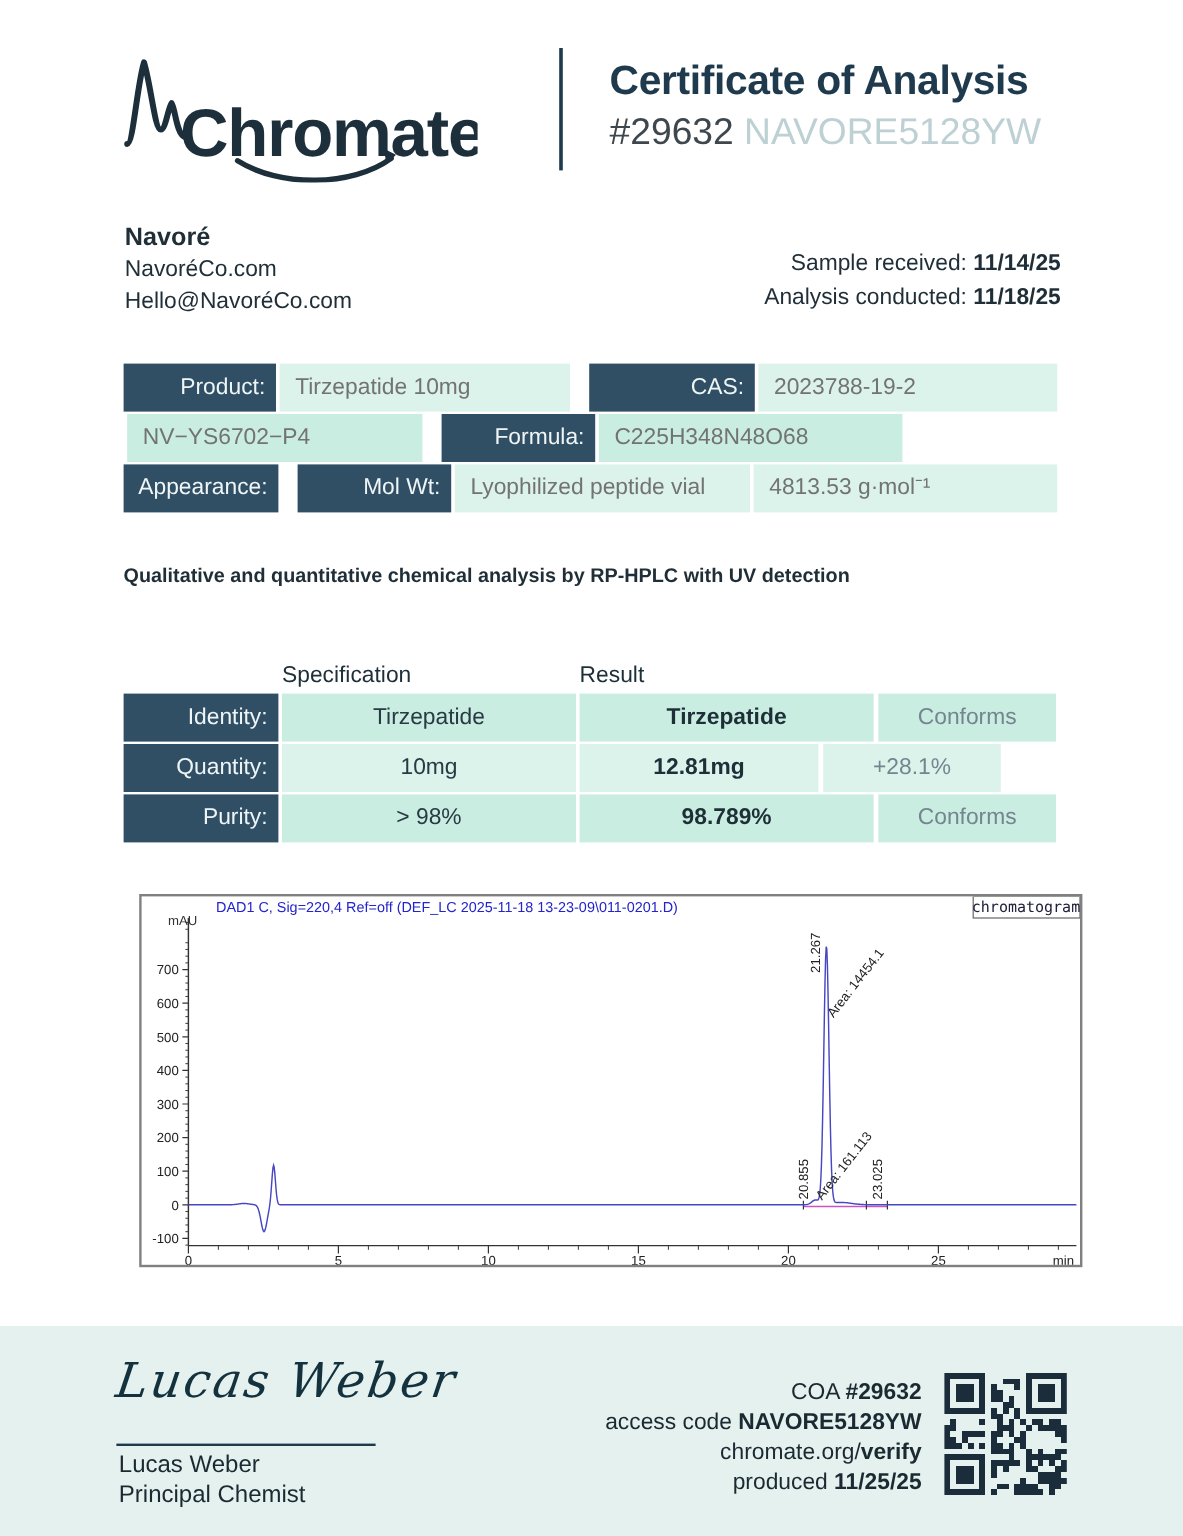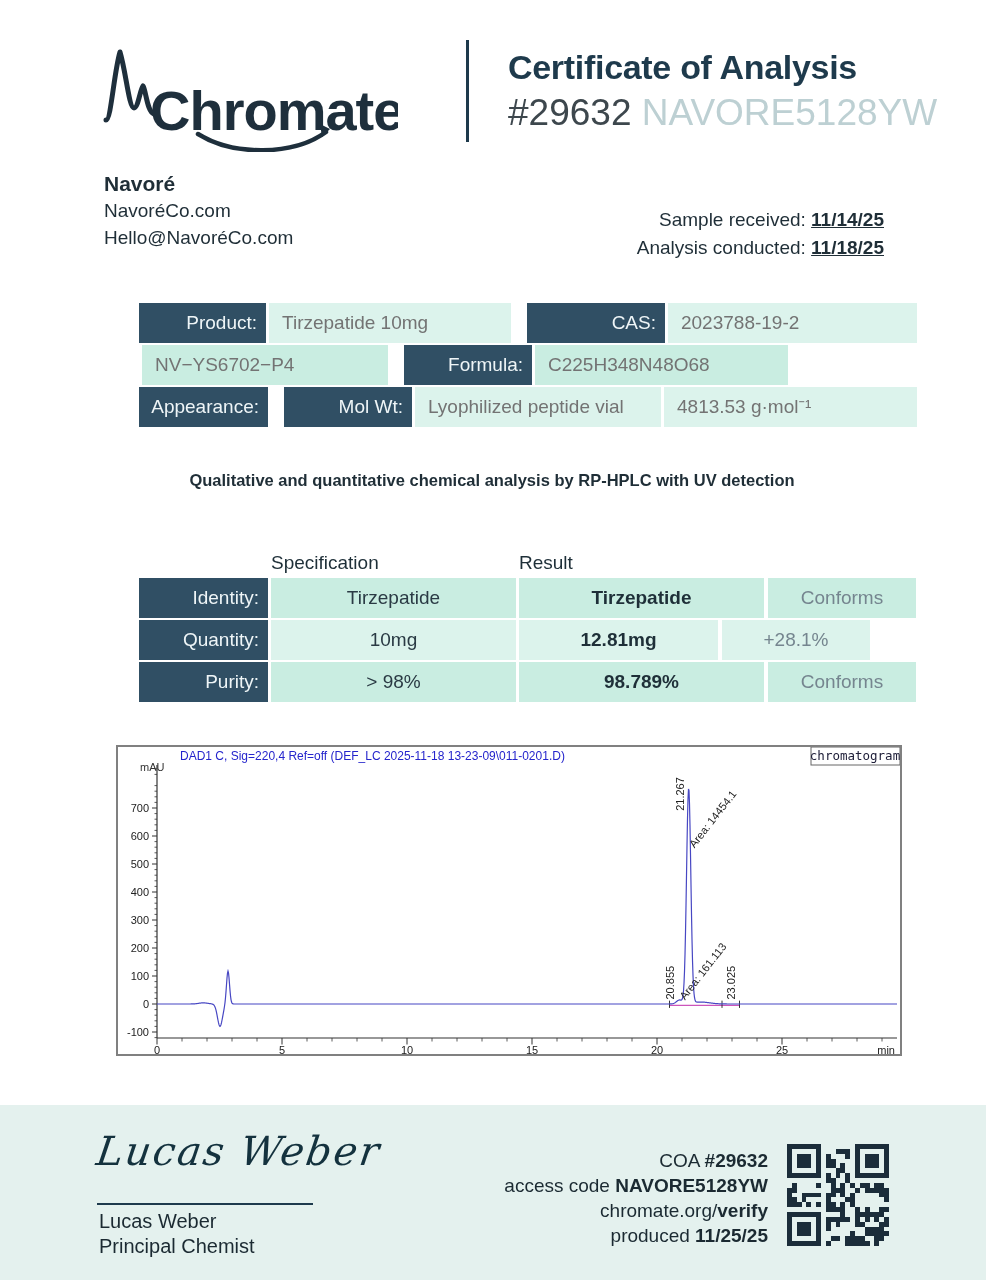--- a/index.html
+++ b/index.html
@@ -6,41 +6,41 @@
   body{
     width:986px;height:1280px;position:relative;overflow:hidden;
     background:#ffffff;font-family:"Liberation Sans",sans-serif;color:#1e2f3a;
   }
   .abs{position:absolute;}
 
   
   #logo{left:98px;top:40px;width:300px;height:112px;}
   #hdr-divider{left:466px;top:40px;width:3px;height:102px;background:#1e3a4c;}
   #coa-title{left:508px;top:48px;font-size:34px;font-weight:700;color:#1e3a4c;letter-spacing:-0.3px;}
-  #coa-sub{left:508px;top:92px;font-size:37px;font-weight:500;text-align:right;}
+  #coa-sub{left:508px;top:92px;font-size:31px;font-weight:500;text-align:right;}
   #coa-sub .num{color:#3d474d;}
   #coa-sub .code{color:#bdd0d3;}
 
   
-  #supplier{left:104px;top:170px;font-size:19px;line-height:27px;color:#1f2e37;}
+  #supplier{left:104px;top:184px;font-size:19px;line-height:27px;color:#1f2e37;}
   #supplier .name{font-size:21px;font-weight:700;}
   #dates{right:102px;top:206px;text-align:right;font-size:19px;line-height:28px;color:#1f2e37;}
-  #dates b{font-weight:700;text-decoration:underline;}
-
-  
-  .tblwrap{left:103px;width:778px;margin-left:36px;}
+  #dates b{font-weight:700;}
+
+  
+  .tblwrap{left:103px;width:778px;}
   #info-table{top:303px;}
   .trow{display:flex;height:40px;margin-bottom:2px;}
   .cell{line-height:40px;font-size:19px;white-space:nowrap;overflow:hidden;}
   .lblc{background:#304f64;color:#eef5f7;text-align:right;padding-right:9px;box-sizing:border-box;}
   .valc{color:#737373;padding-left:13px;box-sizing:border-box;}
   .bgL{background:#dcf3ec;}
   .bgD{background:#c9ede1;}
 
-  #method-line{left:103px;top:471px;width:778px;text-align:center;font-size:16.5px;font-weight:700;color:#1f2e37;}
+  #method-line{left:103px;top:471px;width:778px;text-align:left;font-size:16.5px;font-weight:700;color:#1f2e37;}
 
   #spec-headers{top:543px;}
   #spec-headers .cell{font-weight:400;font-size:19px;text-align:left;color:#1e2f38;background:transparent;}
   #results-table{top:578px;}
   .specc{text-align:center;padding:0;color:#2a3a44;}
   .resc{text-align:center;padding:0;font-weight:700;color:#1e2f38;}
   .devc{text-align:center;padding:0;color:#75858f;}
 
   
   #chromo-frame{left:116px;top:745px;width:786px;height:311px;border:2px solid #808080;box-sizing:border-box;background:#fff;}

